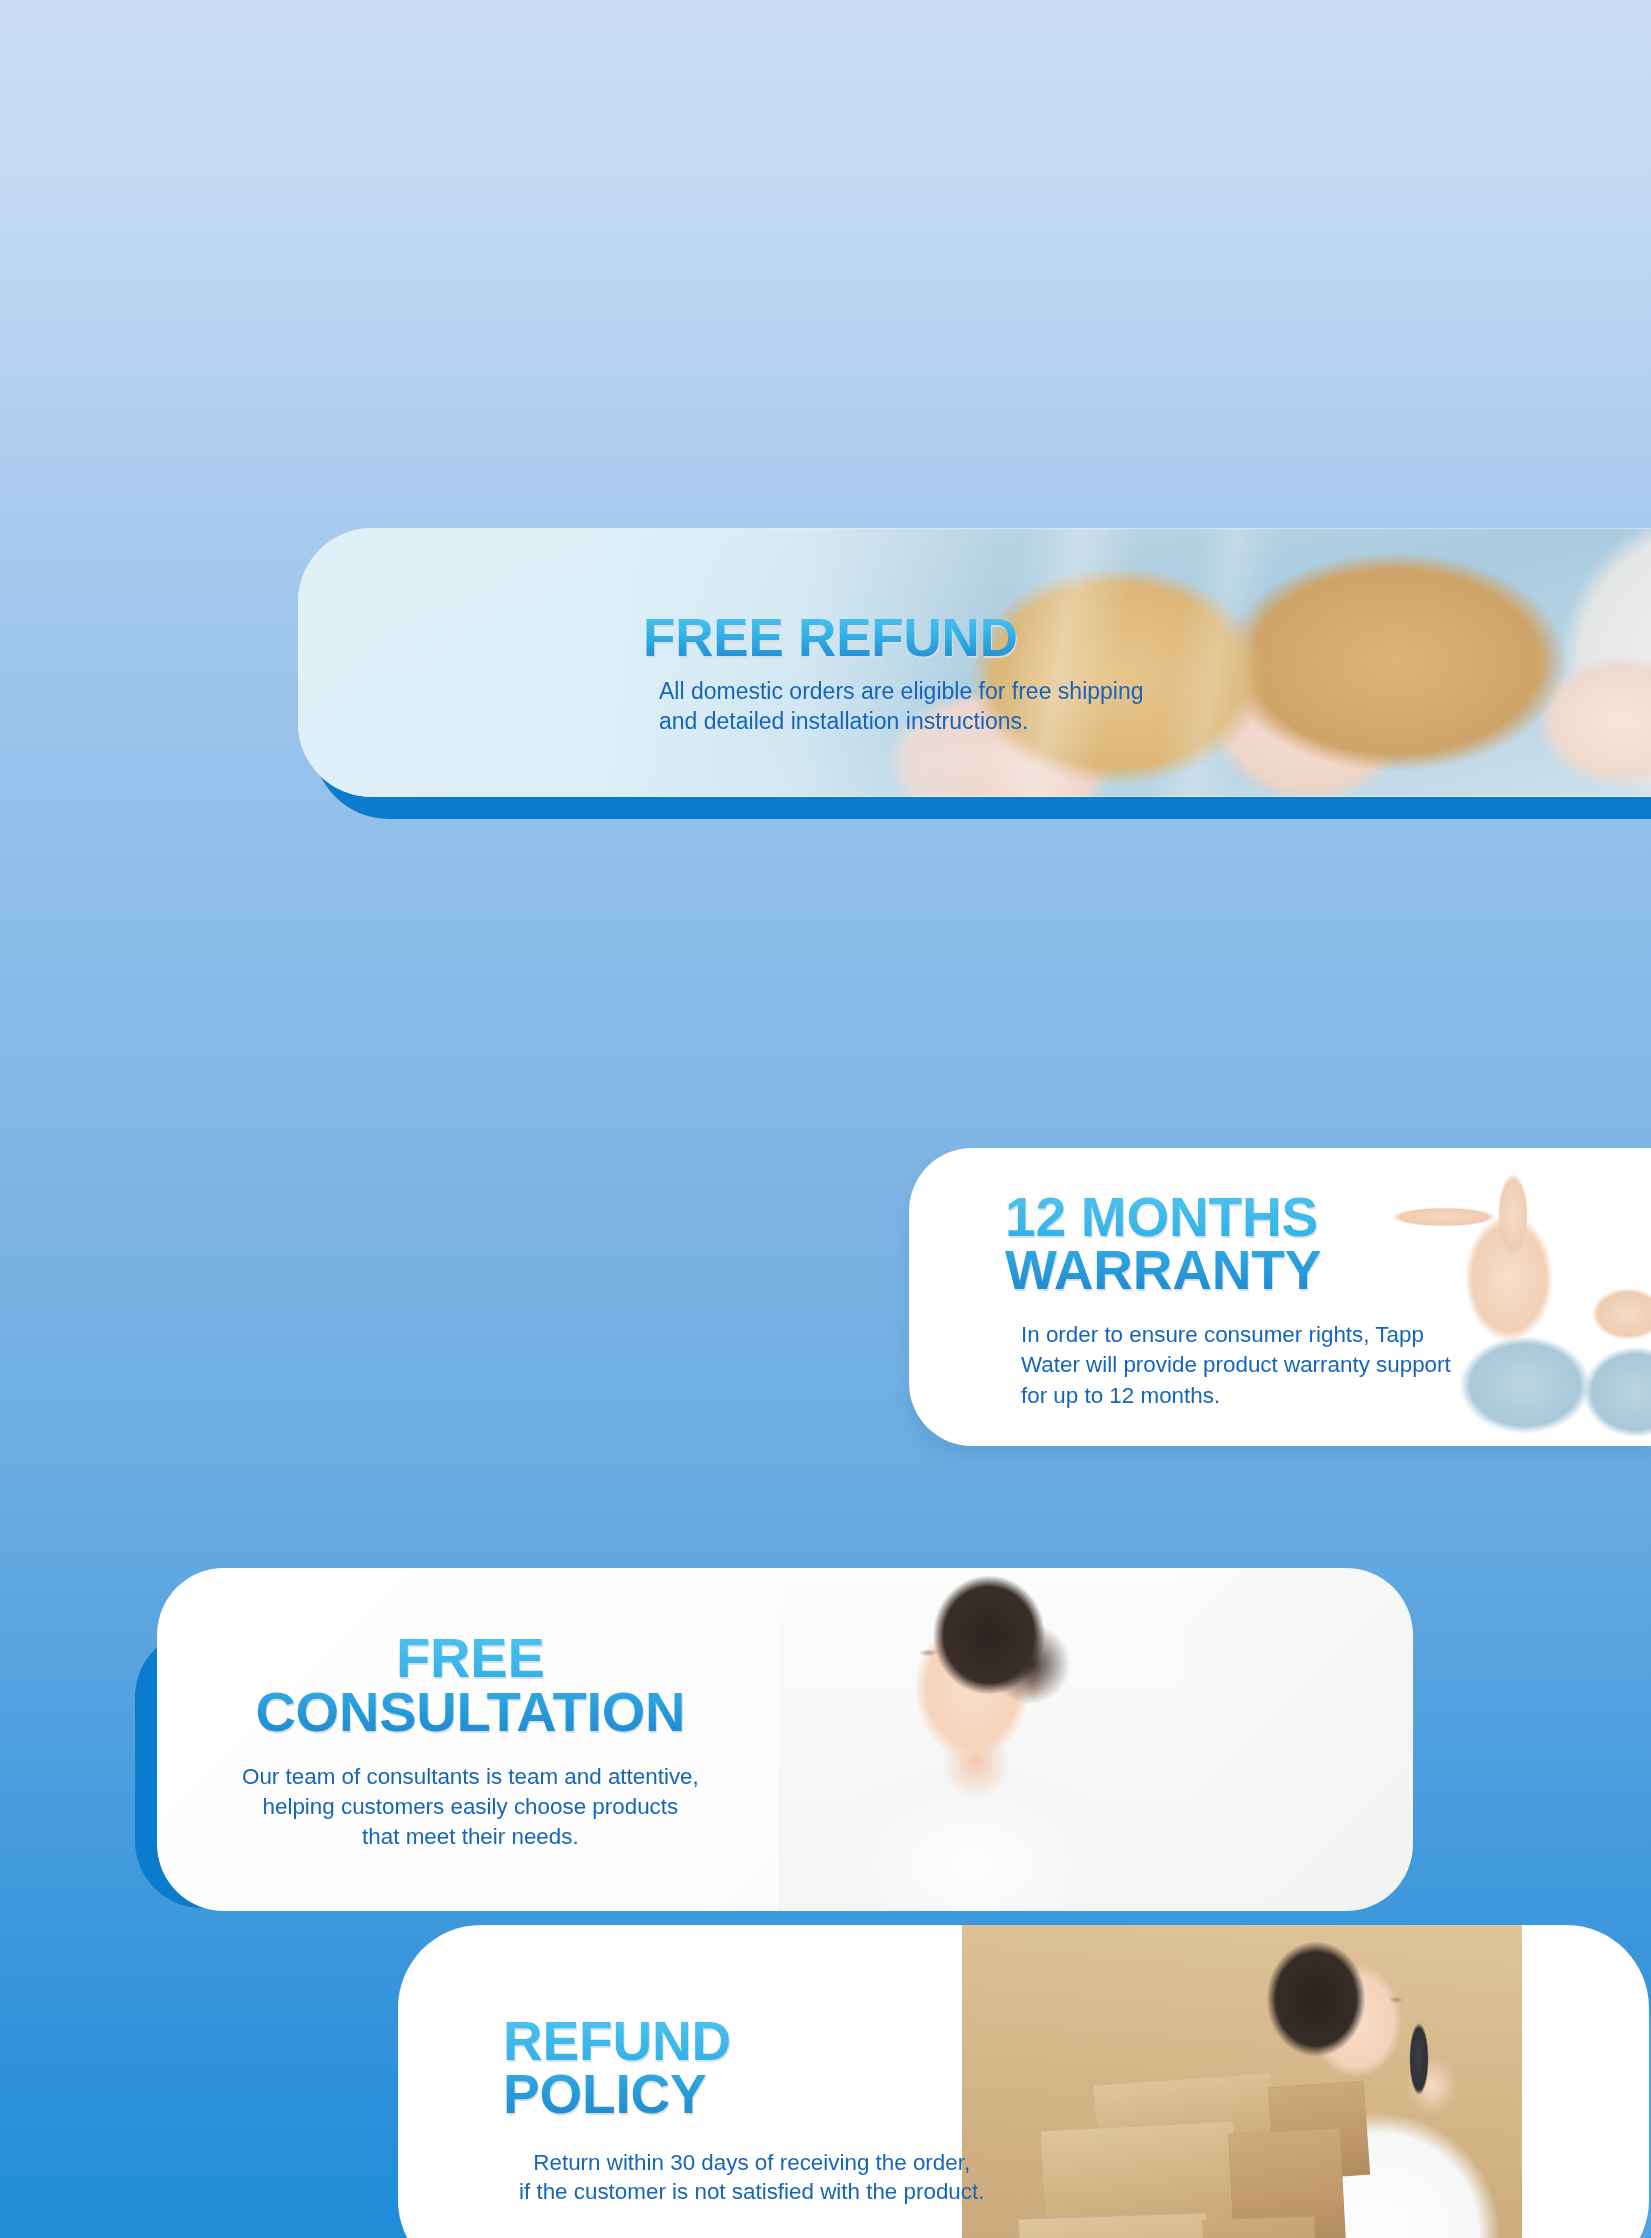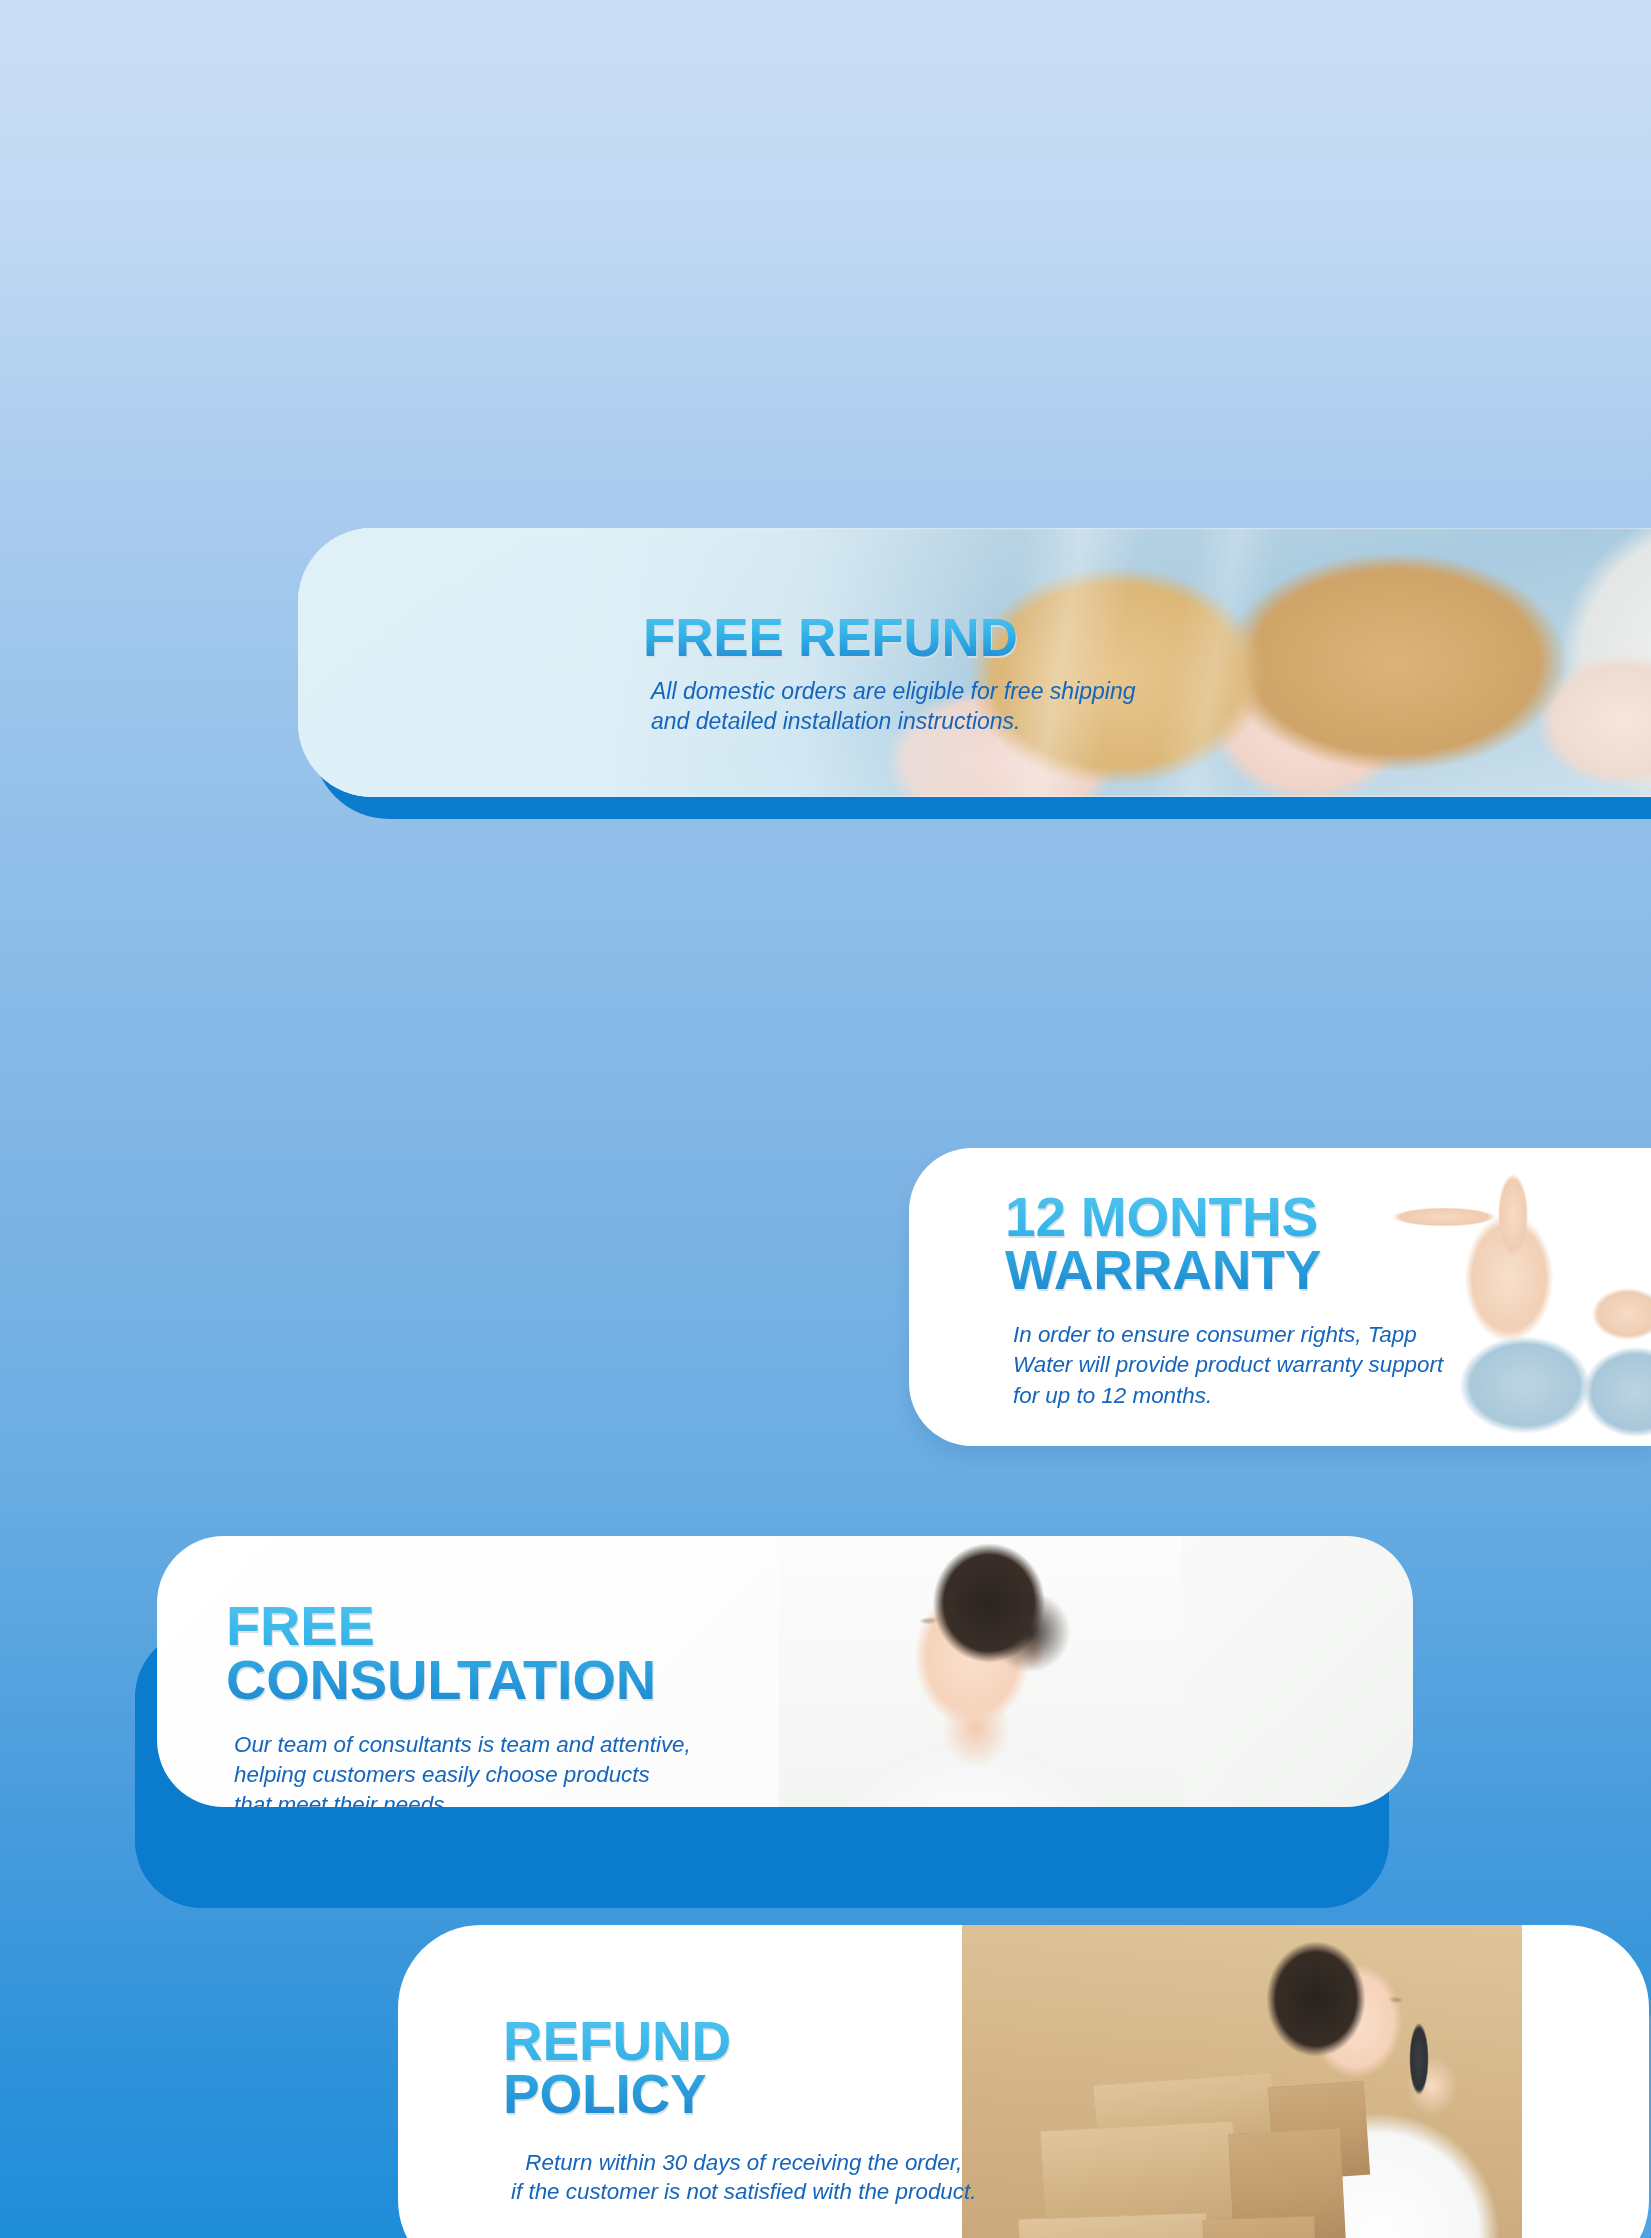--- a/index.html
+++ b/index.html
@@ -89,23 +89,24 @@
       linear-gradient(180deg,#ffffff 0%,#ffffff 100%);
   }
   #card2 .txt{position:absolute;left:96px;top:43px;}
 
   
   #card3-shadow{
     left:135px;top:1630px;width:1254px;height:278px;
     border-radius:67px;
   }
   #card3{
-    left:157px;top:1536px;width:1256px;height:271px;
+    left:157px;top:1568px;width:1256px;height:343px;
     border-radius:67px;
     background:linear-gradient(135deg,#ffffff 0%,#fbfcfb 55%,#f1f3f1 100%);
+    text-align:center;
   }
   #card3 .womanphoto{
     position:absolute;left:622px;top:0;width:403px;bottom:0;
     background:
       
       radial-gradient(ellipse 78px 83px at 210px 67px, #2c2420 0%, #3a2f28 58%, rgba(58,47,40,0) 72%),
       radial-gradient(ellipse 54px 54px at 251px 96px, #332923 0%, rgba(51,41,35,0) 75%),
       
       radial-gradient(ellipse 16px 24.6px at 253px 114px, #f0c5ab 0%, rgba(240,197,171,0) 80%),
       
@@ -170,21 +171,21 @@
     font-weight:700;
     letter-spacing:-0.2px;
     line-height:0.96;
     background:linear-gradient(180deg,#4fc3ef 0%,#35b3e8 40%,#1e87cf 100%);
     -webkit-background-clip:text;background-clip:text;
     color:transparent;-webkit-text-fill-color:transparent;
     filter:drop-shadow(1.8px 2.2px 0px rgba(215,222,225,.95));
     margin:0;white-space:pre-line;
   }
   .body{
-    color:#1565bd;font-weight:400;margin:8px;white-space:pre-line;font-style:italic;
+    color:#1565bd;font-weight:400;margin:16px;white-space:pre-line;
   }
 
   #card1 .title{font-size:53px;}
   #card1 .body{font-size:23px;line-height:1.30;margin-top:13.4px;}
 
   #card2 .title{font-size:55px;}
   #card2 .body{font-size:22.4px;line-height:1.36;margin-top:23px;}
 
   #card3 .title{font-size:56px;}
   #card3 .body{font-size:22.4px;line-height:1.34;margin-top:23px;}

